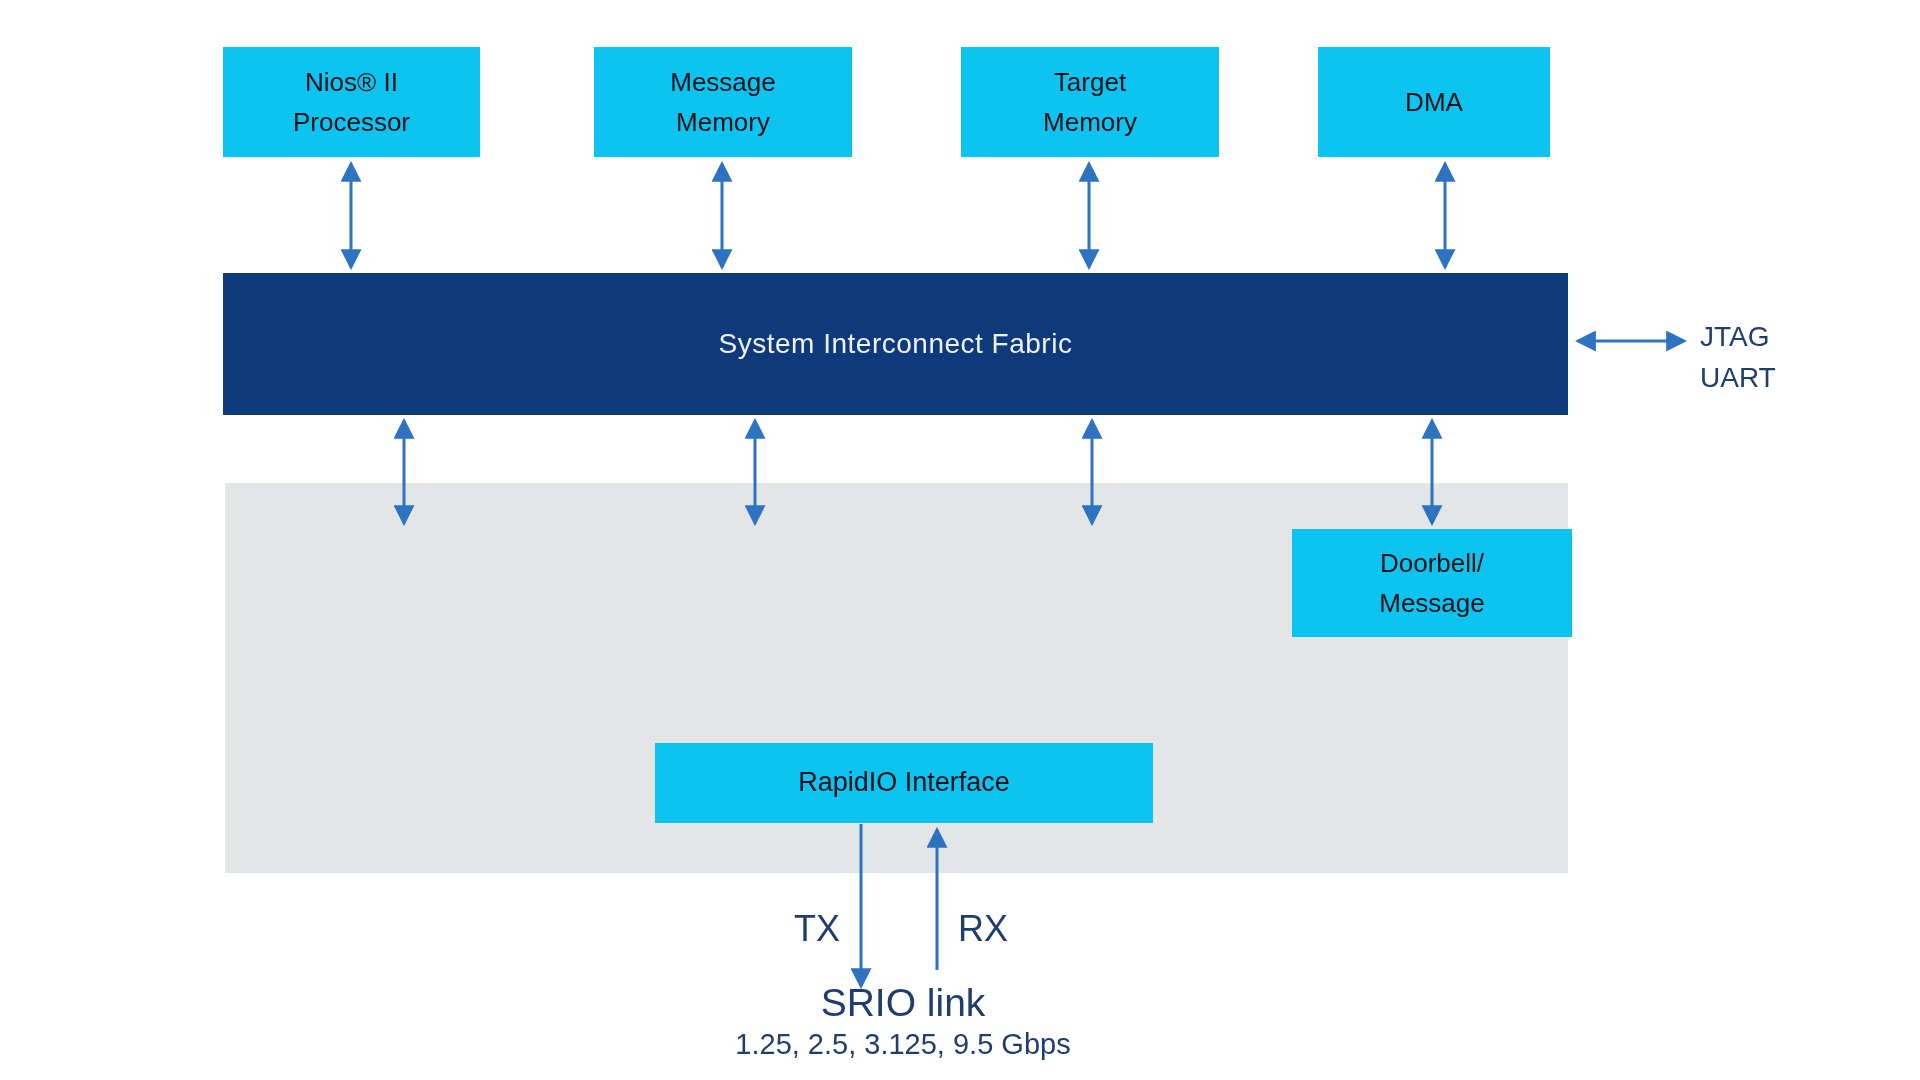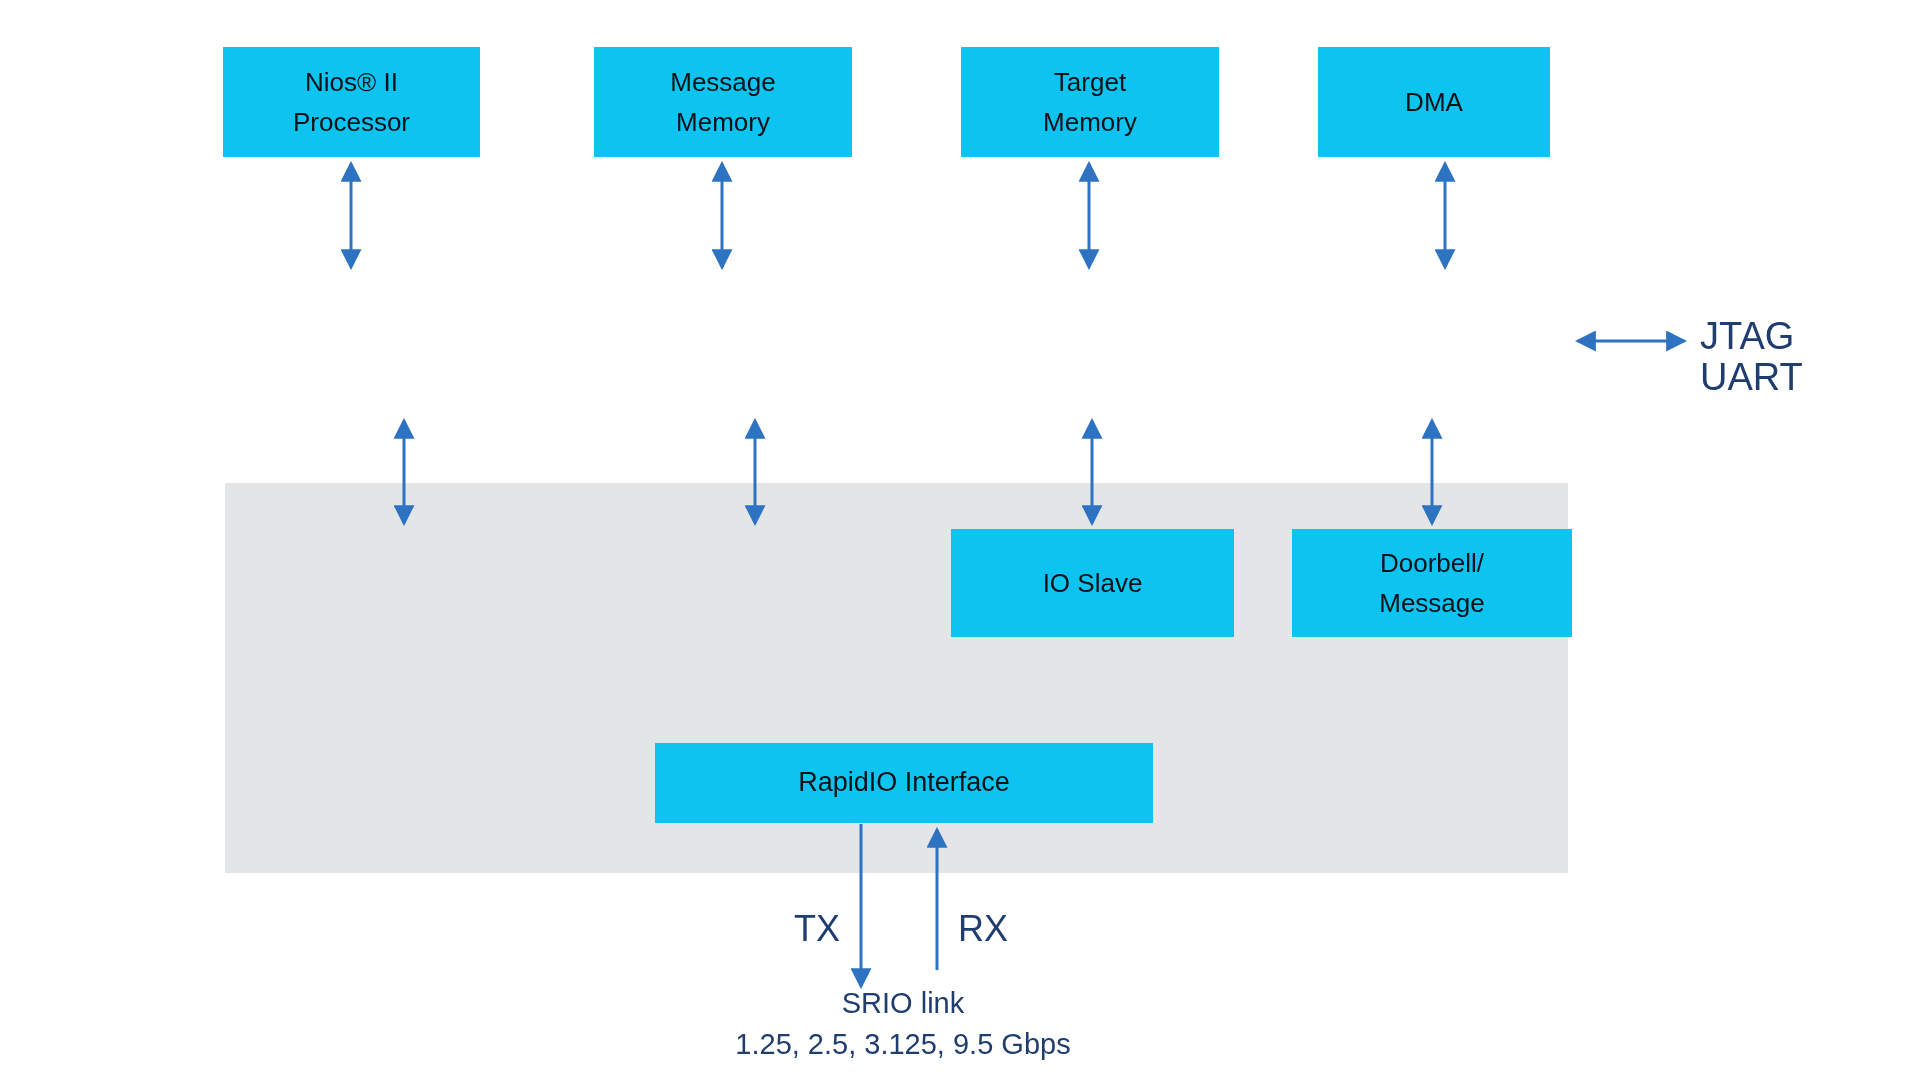--- a/index.html
+++ b/index.html
@@ -54,30 +54,30 @@
     left:655px;top:743px;width:498px;height:80px;
     font-size:27px;
   }
   .navy-label{
     position:absolute;
     color:var(--text-navy);
     white-space:pre-line;
   }
   .jtag{
     left:1700px;top:316px;width:120px;
-    font-size:38px;line-height:41px;text-align:left;
+    font-size:28px;line-height:41px;text-align:left;
   }
   .endpoint-title{
     left:225px;top:692px;width:1370px;
     font-size:29px;text-align:center;
   }
   .txrx{font-size:36px;line-height:34px;top:912px;}
   .tx{left:690px;width:150px;text-align:right;}
   .rx{left:958px;width:150px;text-align:left;}
-  .srio-line1{left:225px;top:986px;width:1356px;font-size:29px;line-height:34px;text-align:center;}
+  .srio-line1{left:225px;top:986px;width:1356px;font-size:39px;line-height:34px;text-align:center;}
   .srio-line2{left:225px;top:1027px;width:1356px;font-size:29px;line-height:34px;text-align:center;}
 </style>
 </head>
 <body>
 
 <div class="stage">
 
   <div class="panel"></div>
 
   <svg class="arrows" viewBox="0 0 1920 1080">
@@ -104,25 +104,25 @@
   </svg>
 
   <div class="box top" style="left:223px;width:257px">Nios® II
 Processor</div>
   <div class="box top" style="left:594px;width:258px">Message
 Memory</div>
   <div class="box top" style="left:961px;width:258px">Target
 Memory</div>
   <div class="box top" style="left:1318px;width:232px">DMA</div>
 
+  <div class="fabric">System Interconnect Fabric</div>
 
   <div class="navy-label jtag">JTAG
 UART</div>
 
-  <div class="box mid" style="left:951px;width:283px">IO Slave</div>
   <div class="box mid" style="left:1292px;width:280px">Doorbell/
 Message</div>
 
 
   <div class="box iface">RapidIO Interface</div>
 
   <div class="navy-label txrx tx">TX</div>
   <div class="navy-label txrx rx">RX</div>
 
   <div class="navy-label srio-line1">SRIO link</div>

